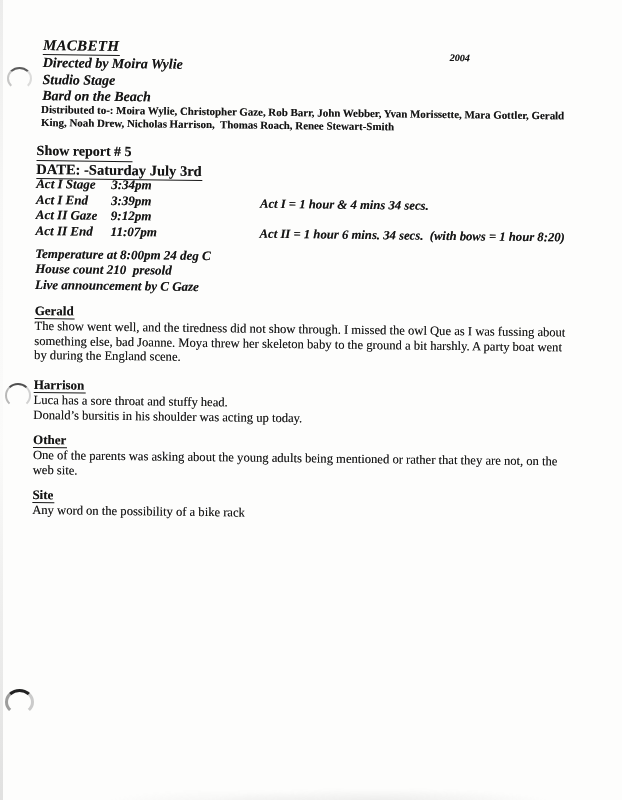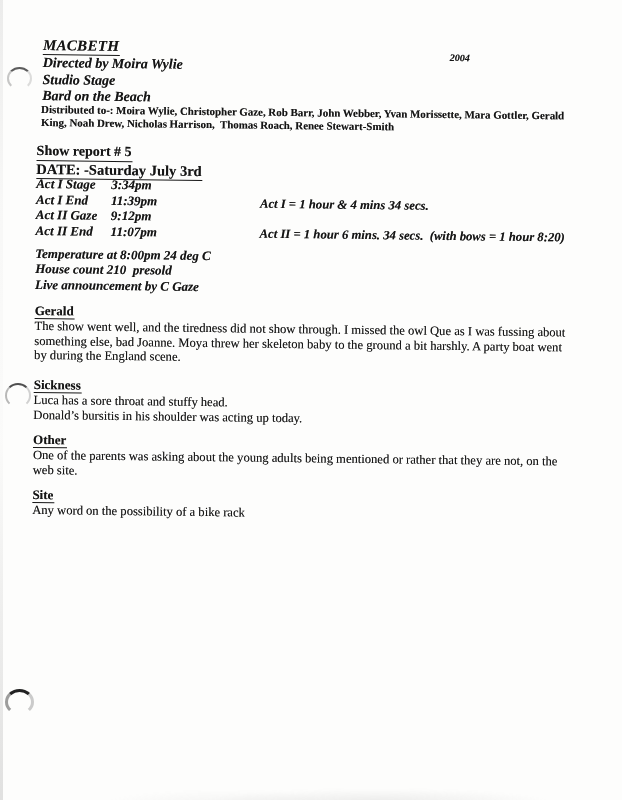--- a/index.html
+++ b/index.html
@@ -125,21 +125,21 @@
 
     <div class="abs report">
       <div class="line report-title b"><span class="u">Show report # 5</span></div>
       <div class="line date-line b"><span class="u">DATE: -Saturday July 3rd</span></div>
     </div>
 
     <div class="abs acts">
       <div class="line bi">Act I Stage</div>
       <div class="line bi">3:34pm</div>
       <div class="line bi">Act I End</div>
-      <div class="line bi">11:39pm</div>
+      <div class="line bi">3:39pm</div>
       <div class="line bi">Act II Gaze</div>
       <div class="line bi">9:12pm</div>
       <div class="line bi">Act II End</div>
       <div class="line bi">11:07pm</div>
     </div>
 
     <div class="abs durations">
       <div class="line dur-line bi">Act I = 1 hour &amp; 4 mins 34 secs.</div>
       <div class="line dur-line bi">Act II = 1 hour 6 mins. 34 secs.  (with bows = 1 hour 8:20)</div>
     </div>
@@ -151,21 +151,21 @@
     </div>
 
     <div class="abs section sec-general">
       <div class="line sec-heading"><span class="u">Gerald</span></div>
       <div class="line body-line">The show went well, and the tiredness did not show through. I missed the owl Que as I was fussing about</div>
       <div class="line body-line">something else, bad Joanne. Moya threw her skeleton baby to the ground a bit harshly. A party boat went</div>
       <div class="line body-line">by during the England scene.</div>
     </div>
 
     <div class="abs section sec-sickness">
-      <div class="line sec-heading"><span class="u">Sickness</span></div>
+      <div class="line sec-heading"><span class="u">Harrison</span></div>
       <div class="line body-line">Luca has a sore throat and stuffy head.</div>
       <div class="line body-line">Donald’s bursitis in his shoulder was acting up today.</div>
     </div>
 
     <div class="abs section sec-other">
       <div class="line sec-heading"><span class="u">Other</span></div>
       <div class="line body-line">One of the parents was asking about the young adults being mentioned or rather that they are not, on the</div>
       <div class="line body-line">web site.</div>
     </div>
 

